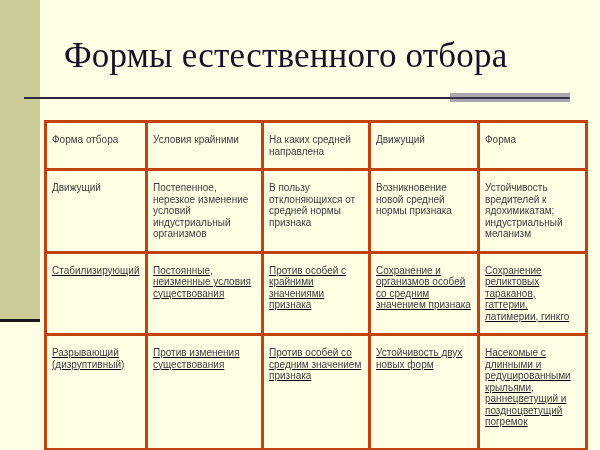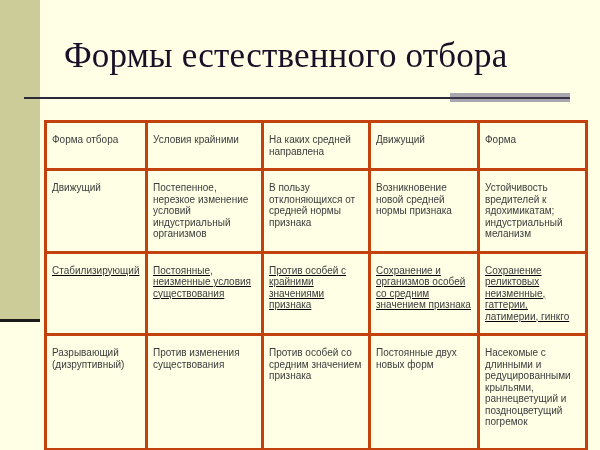--- a/index.html
+++ b/index.html
@@ -82,21 +82,21 @@
       font-weight: normal;
       font-size: 10px;
       line-height: 11.5px;
       color: #3c3c3c;
       padding: 11px 5px;
       word-wrap: break-word;
     }
     table.selection-table tr.header-row { height: 40px; }
     table.selection-table tr.row-0 { height: 75px; }
     table.selection-table tr.row-1 { height: 73px; text-decoration: underline; }
-    table.selection-table tr.row-2 { height: 115px; }
+    table.selection-table tr.row-2 { height: 115px; text-decoration: underline; }
   </style>
 </head>
 <body>
 
 <div class="side-strip"></div>
 <div class="side-strip-line"></div>
 
 <div class="slide-title">Формы естественного отбора</div>
 
 <div class="title-rule"></div>
@@ -126,23 +126,23 @@
       <td>Постепенное, нерезкое изменение условий индустриальный организмов</td>
       <td>В пользу отклоняющихся от средней нормы признака</td>
       <td>Возникновение новой средней нормы признака</td>
       <td>Устойчивость вредителей к ядохимикатам; индустриальный меланизм</td>
     </tr>
     <tr class="row-1">
       <td>Стабилизирующий</td>
       <td>Постоянные, неизменные условия существования</td>
       <td>Против особей с крайними значениями признака</td>
       <td>Сохранение и организмов особей со средним значением признака</td>
-      <td>Сохранение реликтовых неизменные, гаттерии, латимерии, гинкго</td>
+      <td>Сохранение реликтовых тараканов, гаттерии, латимерии, гинкго</td>
     </tr>
     <tr class="row-2">
       <td>Разрывающий (дизруптивный)</td>
       <td>Против изменения существования</td>
       <td>Против особей со средним значением признака</td>
-      <td>Постоянные двух новых форм</td>
+      <td>Устойчивость двух новых форм</td>
       <td>Насекомые с длинными и редуцированными крыльями, раннецветущий и поздноцветущий погремок</td>
     </tr>
   </tbody>
 </table>
 
 </body></html>

